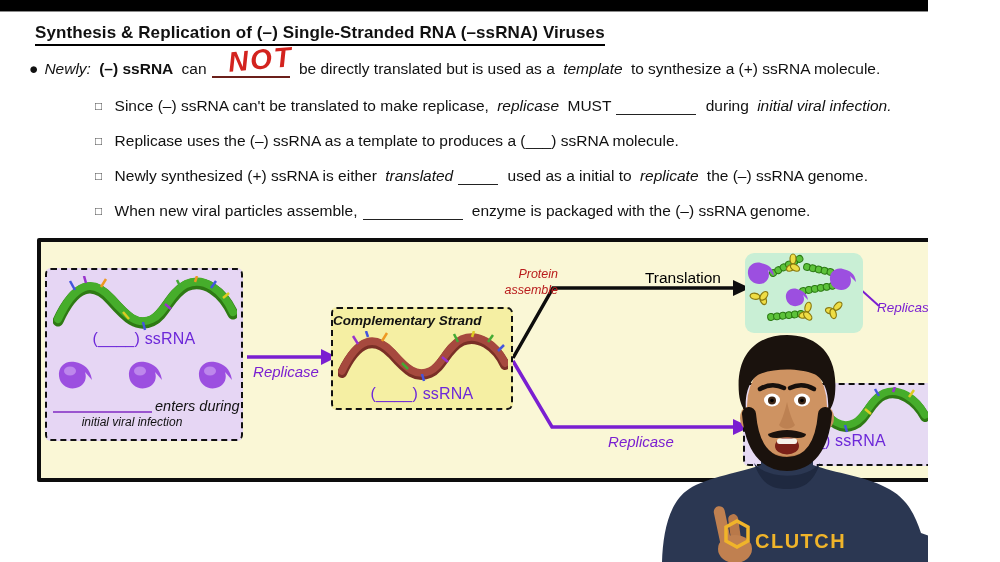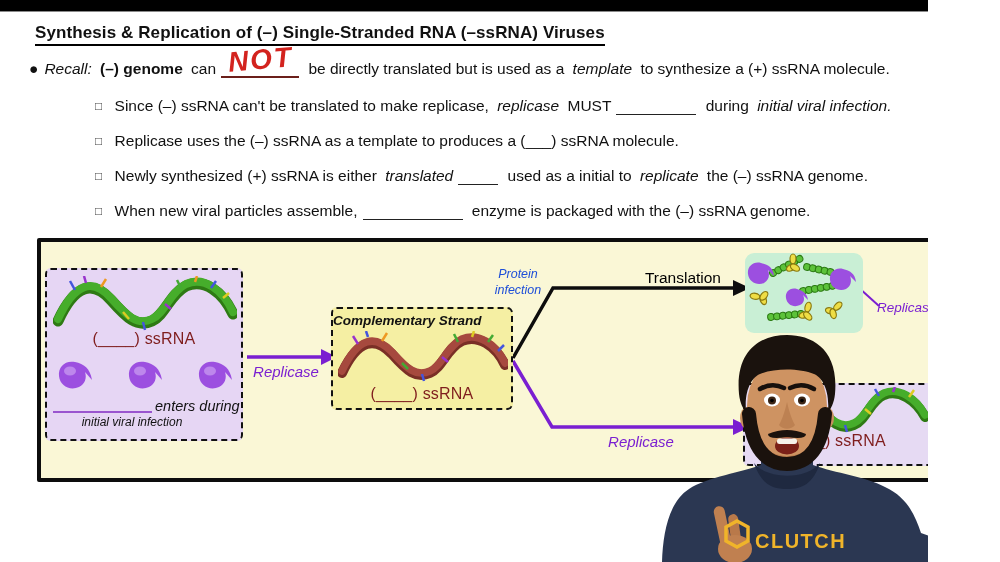--- a/index.html
+++ b/index.html
@@ -19,42 +19,42 @@
   .not-hand{position:absolute;left:228px;top:44px;font-size:28px;font-weight:bold;font-style:italic;
             color:#d3231e;transform:rotate(-5deg);letter-spacing:2px;z-index:3;}
   
   .diagram{position:absolute;left:37px;top:238px;width:916px;height:244px;box-sizing:border-box;
            border:4px solid #0d0d0d;background:#faf7d6;border-radius:2px;}
   .dbox{position:absolute;box-sizing:border-box;border:2.5px dashed #111;border-radius:6px;}
   .leftbox{left:4px;top:26px;width:198px;height:173px;background:#e6d6f4;}
   .midbox{left:290px;top:65px;width:182px;height:103px;background:#f5efa3;}
   .greenbox{position:absolute;left:704px;top:11px;width:118px;height:80px;background:#c9efd5;border-radius:9px;}
   .bottombox{left:702px;top:141px;width:195px;height:83px;background:#e6daf3;}
-  .rnalabel{position:absolute;font-size:16px;color:#7f1d1d;letter-spacing:.2px;}
-  .dlabel-it{position:absolute;font-style:italic;font-size:12.5px;line-height:1.25;text-align:center;color:#1d4ed8;}
+  .rnalabel{position:absolute;font-size:16px;color:#6d28d9;letter-spacing:.2px;}
+  .dlabel-it{position:absolute;font-style:italic;font-size:12.5px;line-height:1.25;text-align:right;color:#b91c1c;}
   .arrowlabel{position:absolute;font-style:italic;font-size:15px;color:#7a1fd1;text-align:center;}
   .translation{position:absolute;left:510px;top:27px;width:170px;text-align:right;font-size:15.5px;color:#000;}
   .midtitle{position:absolute;left:0;top:4px;width:100%;text-align:left;font-weight:bold;font-style:italic;font-size:13.5px;}
   .enters{position:absolute;left:108px;top:128px;font-style:italic;font-size:14.5px;}
   .infection{position:absolute;left:0px;top:145px;width:170px;text-align:center;font-style:italic;font-size:12px;}
   .pblank{position:absolute;left:6px;top:141px;width:99px;border-bottom:2px solid #9a55cf;}
   .svgabs{position:absolute;left:0;top:0;}
   .person{position:absolute;left:655px;top:328px;z-index:6;}
 </style>
 </head>
 <body>
 
 <div class="stage">
   <div class="topbar"></div>
 
   <div class="title">Synthesis &amp; Replication of (–) Single-Stranded RNA (–ssRNA) Viruses</div>
 
   <div class="textline" style="left:29px;top:60px;">
-    <span class="marker">●</span><span class="seg it">Recall:</span>
-    <span class="seg bd">(–) genome</span>
+    <span class="marker">●</span><span class="seg it">Newly:</span>
+    <span class="seg bd">(–) ssRNA</span>
     <span class="seg">can</span><span class="blank blank-red" style="width:78px;"></span>
     <span class="seg">be directly translated but is used as a</span>
     <span class="seg it">template</span>
     <span class="seg">to synthesize a (+) ssRNA molecule.</span>
   </div>
   <div class="not-hand">NOT</div>
 
   <div class="textline" style="left:95px;top:97px;">
     <span class="sqmarker">□</span>
     <span class="seg">Since (–) ssRNA can't be translated to make replicase,</span>
@@ -155,21 +155,21 @@
           <line x1="134" y1="6" x2="136" y2="0" stroke="#ddcc22"></line>
           <line x1="150" y1="11" x2="155" y2="4" stroke="#44aa33"></line>
           <line x1="160" y1="20" x2="166" y2="14" stroke="#4455dd"></line>
         </g>
       </svg>
       <div class="rnalabel" style="left:0;top:76px;width:100%;text-align:center;">(____) ssRNA</div>
     </div>
 
     <div class="dlabel-it" style="left:437px;top:25px;width:80px;">
       <div>Protein</div>
-      <div>infection</div>
+      <div>assemble</div>
     </div>
     <div class="translation">Translation</div>
     <div class="arrowlabel" style="left:520px;top:191px;width:160px;">Replicase</div>
 
     <div class="greenbox">
       <svg class="svgabs" width="118" height="80" viewBox="0 0 118 80">
         <g fill="#5cc23a" stroke="#2b7a12" stroke-width="1">
           <g transform="translate(28,20) rotate(-28)">
             <circle cx="0" cy="0" r="3.4"></circle>
               <circle cx="6" cy="0" r="3.4"></circle>

